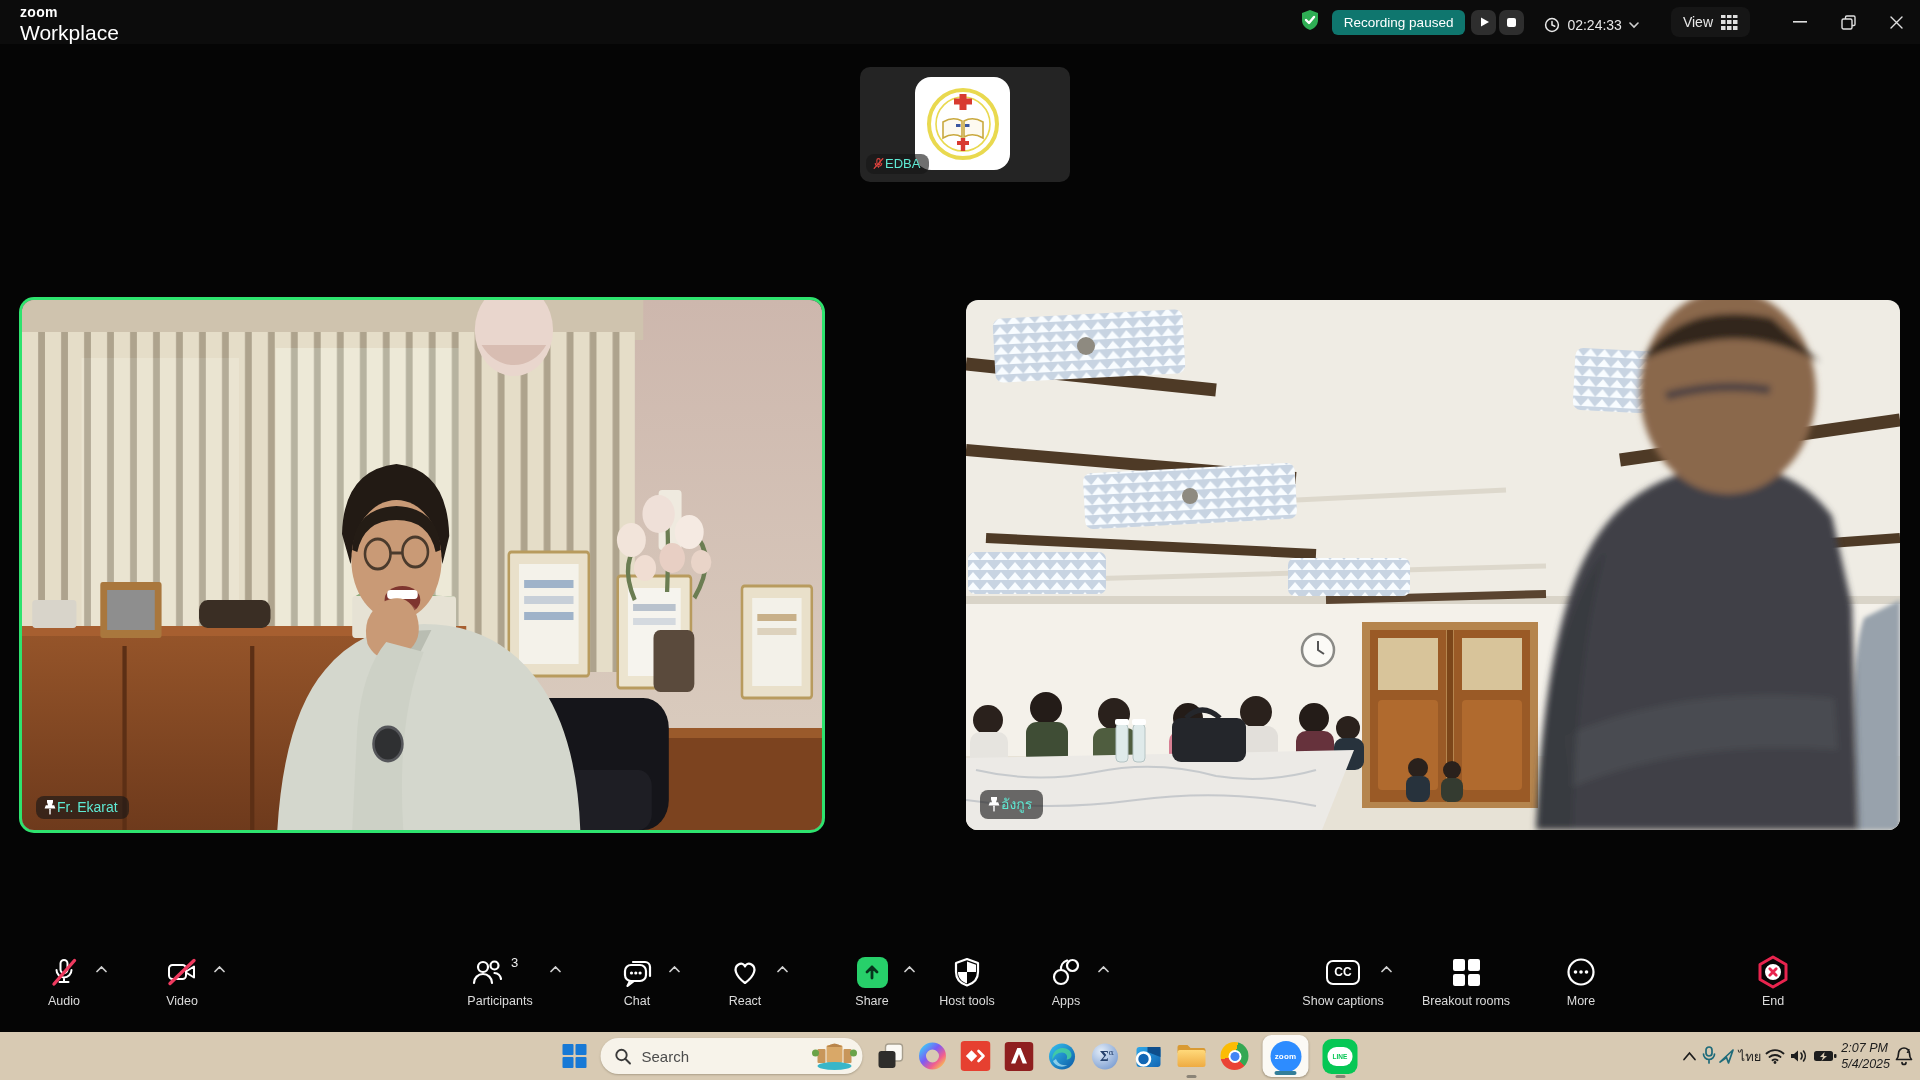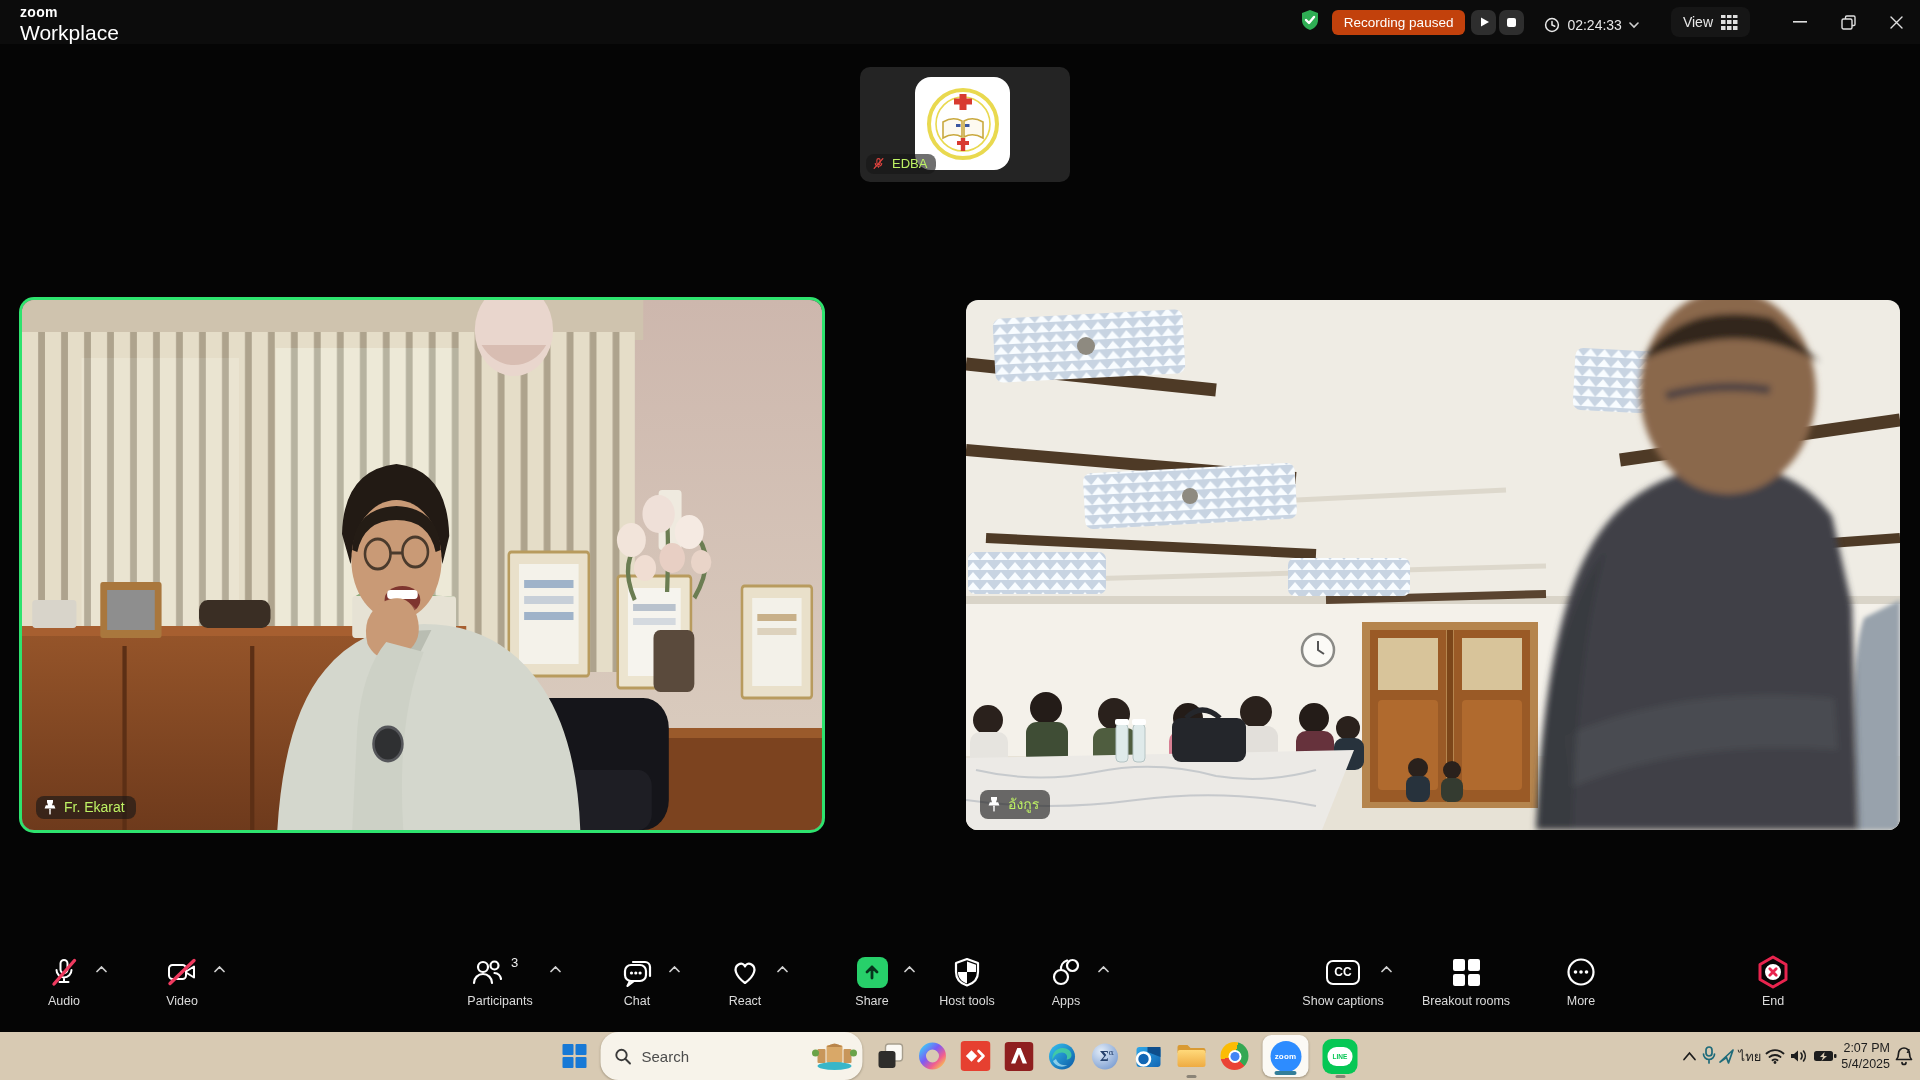--- a/index.html
+++ b/index.html
@@ -6,38 +6,38 @@
   *{box-sizing:border-box;}
   #screen{position:relative;width:1920px;height:1080px;overflow:hidden;background:#050505;
           font-family:"Liberation Sans","DejaVu Sans",sans-serif;}
 
   
   .titlebar{position:absolute;left:0;top:0;width:1920px;height:44px;background:#0c0c0c;}
   .brand{position:absolute;left:20px;top:5px;color:#fff;line-height:1;}
   .brand .z{font-size:14px;font-weight:bold;letter-spacing:.3px;}
   .brand .w{font-size:21px;font-weight:500;margin-top:3px;}
   .tb-right{position:absolute;right:0;top:0;height:44px;display:flex;align-items:center;}
-  .rec-pill{background:#c2410c;color:#fff;font-size:13.5px;padding:5px 12px;border-radius:6px;
+  .rec-pill{background:#0f766e;color:#fff;font-size:13.5px;padding:5px 12px;border-radius:6px;
             margin:0 3px 0 10px;}
   .ctl-btn{width:25px;height:25px;background:#2e2e2e;border-radius:7px;display:flex;
            align-items:center;justify-content:center;margin-left:3px;}
   .timer{color:#e8e8e8;font-size:14px;display:flex;align-items:center;gap:7px;margin-left:20px;margin-top:6px;}
   .viewbtn{color:#e8e8e8;font-size:14px;display:flex;align-items:center;gap:8px;margin-left:32px;
            background:#161616;border-radius:8px;padding:7px 12px;}
   .winbtn{width:48px;height:44px;display:flex;align-items:center;justify-content:center;}
   .winbtns{display:flex;margin-left:26px;}
 
   
   .stage{position:absolute;left:0;top:44px;width:1920px;height:988px;background:#050505;}
   .thumb{position:absolute;left:860px;top:23px;width:210px;height:115px;background:#242424;
          border-radius:10px;}
   .thumb .logo{position:absolute;left:55px;top:10px;width:95px;height:93px;background:#fff;
                border-radius:16px;display:flex;align-items:center;justify-content:center;}
   .name-pill{position:absolute;left:14px;bottom:11px;background:rgba(22,22,22,.62);border-radius:8px;
-             color:#bef264;font-size:14px;padding:3px 11px 4px 7px;display:flex;align-items:center;gap:7px;}
+             color:#5eead4;font-size:14px;padding:3px 11px 4px 7px;display:flex;align-items:center;}
   .thumb .name-pill{left:6px;bottom:8px;font-size:13px;padding:2px 9px 3px 6px;}
   .video{position:absolute;top:256px;height:530px;border-radius:12px;overflow:hidden;background:#1a1a1a;}
   .video.left{left:22px;width:800px;box-shadow:0 0 0 3px #2ee36e;}
   .video.right{left:966px;width:934px;}
   .video svg.scene{position:absolute;inset:0;width:100%;height:100%;}
 
   
   .toolbar{position:absolute;left:0;top:948px;width:1920px;height:84px;}
   .tbtn{position:absolute;top:4px;text-align:center;color:#dcdcdc;cursor:default;}
   .tbtn .irow{height:40px;display:flex;align-items:center;justify-content:center;position:relative;}
@@ -52,39 +52,39 @@
   .ccbox{width:34px;height:25px;border:2px solid #fff;border-radius:7px;display:flex;
          align-items:center;justify-content:center;font-size:12px;font-weight:bold;color:#fff;}
   .bogrid{display:grid;grid-template-columns:12px 12px;grid-template-rows:12px 12px;gap:3px;}
   .bogrid span{background:#fff;border-radius:2px;}
 
   
   .taskbar{position:absolute;left:0;top:1032px;width:1920px;height:48px;background:#d8cab3;}
   .tk-center{position:absolute;left:50%;top:0;transform:translateX(-50%);height:48px;
              display:flex;align-items:center;gap:14px;}
   .tk-item{position:relative;height:48px;display:flex;align-items:center;justify-content:center;}
-  .search{width:262px;height:48px;background:#f7f3ea;border-radius:18px;display:flex;
+  .search{width:262px;height:36px;background:#f7f3ea;border-radius:18px;display:flex;
           align-items:center;padding:0 5px 0 14px;gap:10px;box-shadow:0 1px 2px rgba(90,80,60,.35);}
   .search .stext{color:#4c4c4c;font-size:15px;flex:1;}
   .runDot{position:absolute;bottom:2px;left:50%;transform:translateX(-50%);
           width:10px;height:3px;border-radius:2px;background:#8b8477;}
   .zoomTile{position:relative;width:46px;height:42px;background:#fbf9f4;border-radius:9px;
             box-shadow:0 1px 2px rgba(90,80,60,.4);display:flex;align-items:center;justify-content:center;}
   .zoomCircle{width:31px;height:31px;border-radius:50%;background:#2d8cff;color:#fff;display:flex;
               align-items:center;justify-content:center;font-size:8px;font-weight:bold;letter-spacing:.2px;}
   .zoomBar{position:absolute;bottom:2px;left:50%;transform:translateX(-50%);
            width:22px;height:4px;border-radius:2px;background:#337e99;}
   .lineTile{width:35px;height:35px;background:#06c755;border-radius:9px;display:flex;
             align-items:center;justify-content:center;}
   .lineBubble{width:25px;height:19px;background:#fff;border-radius:9px;color:#06c755;font-size:6.5px;
               font-weight:bold;display:flex;align-items:center;justify-content:center;}
   .tray{position:absolute;right:6px;top:0;height:48px;display:flex;align-items:center;gap:4px;
         color:#1d1d1d;}
   .tray .lang{font-size:13px;}
-  .clockbox{font-size:12.5px;text-align:right;line-height:1.3;}
+  .clockbox{font-size:12.5px;text-align:left;line-height:1.3;font-style:italic;}
   .chromeO{width:28px;height:28px;border-radius:50%;
            background:conic-gradient(from 135deg,#ea4335 0 120deg,#fbbc05 120deg 240deg,#34a853 240deg 360deg);
            display:flex;align-items:center;justify-content:center;}
   .chromeI{width:13px;height:13px;border-radius:50%;background:#fff;display:flex;align-items:center;justify-content:center;}
   .chromeC{width:9px;height:9px;border-radius:50%;background:#4285f4;}
   .winlogo{display:grid;grid-template-columns:11px 11px;grid-template-rows:11px 11px;gap:2px;}
   .winlogo span{background:#1779d6;border-radius:1px;}
 </style>
 </head>
 <body>

